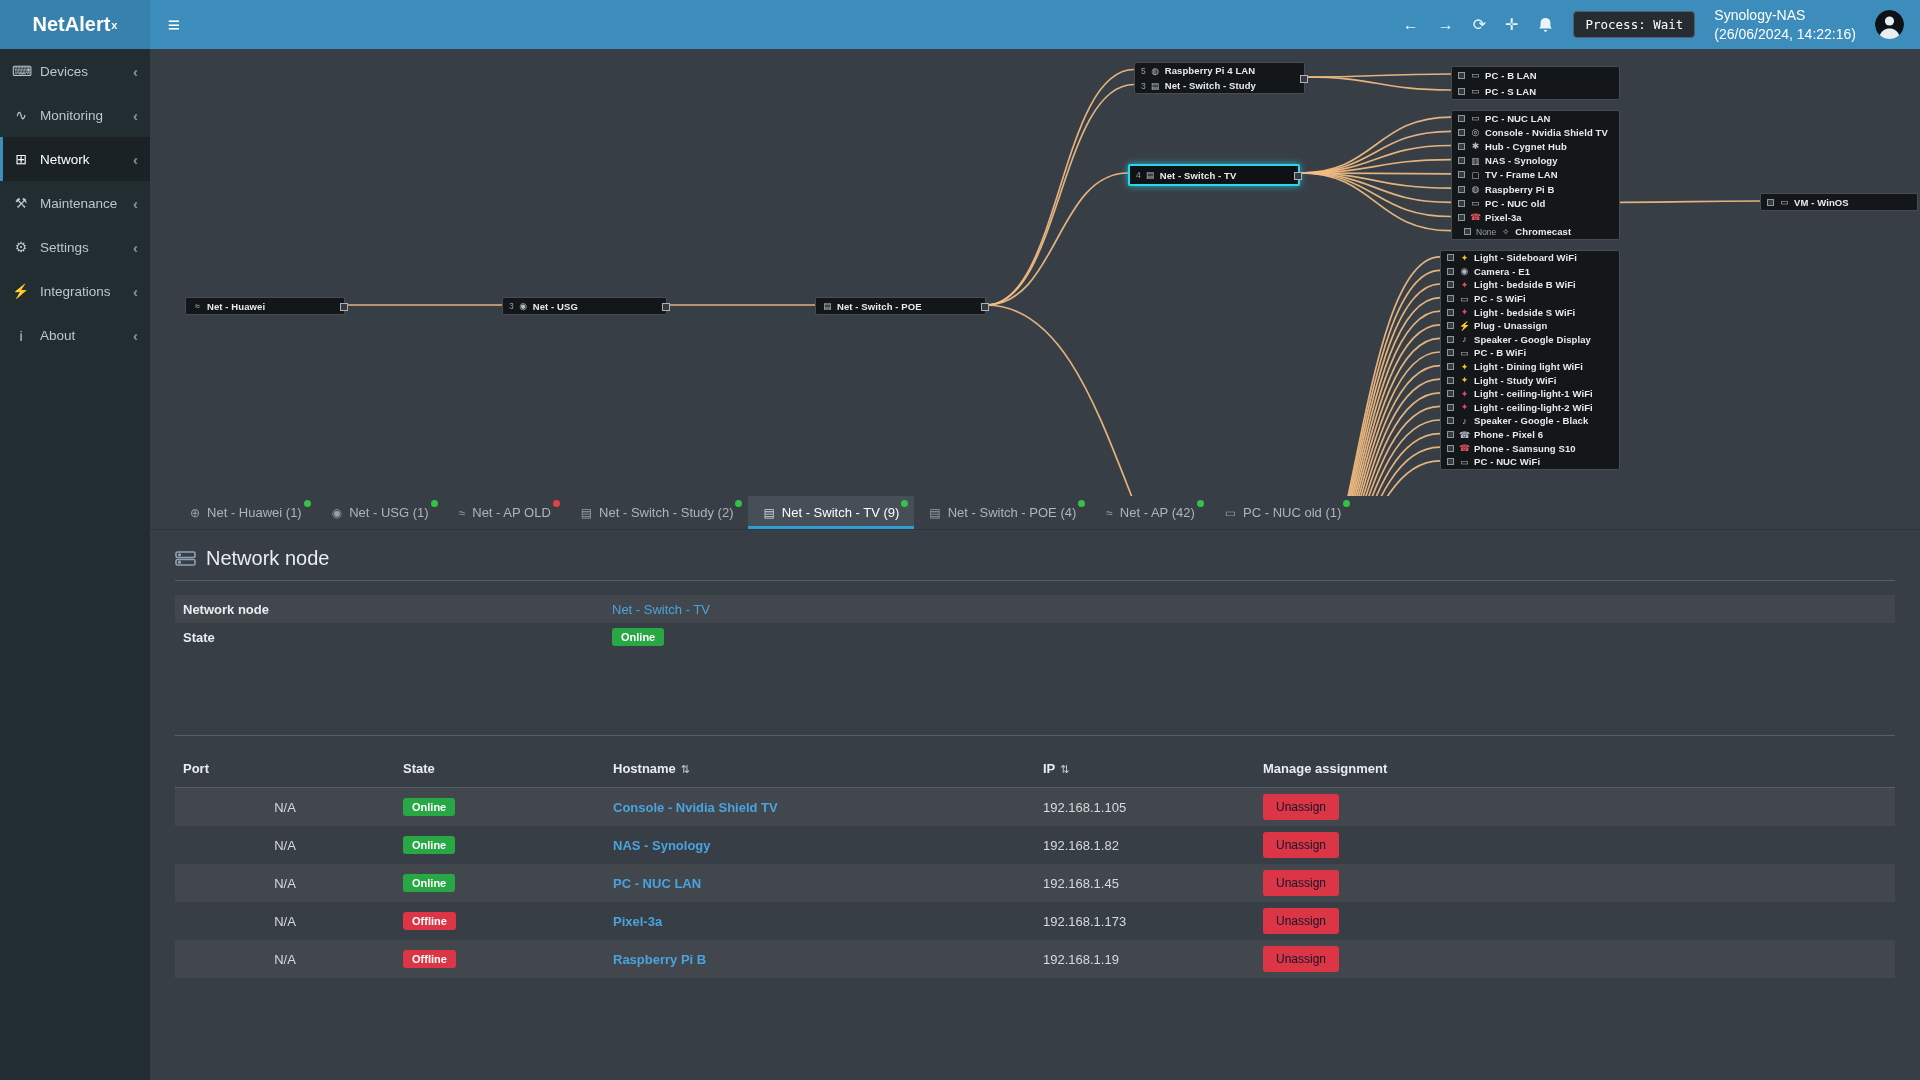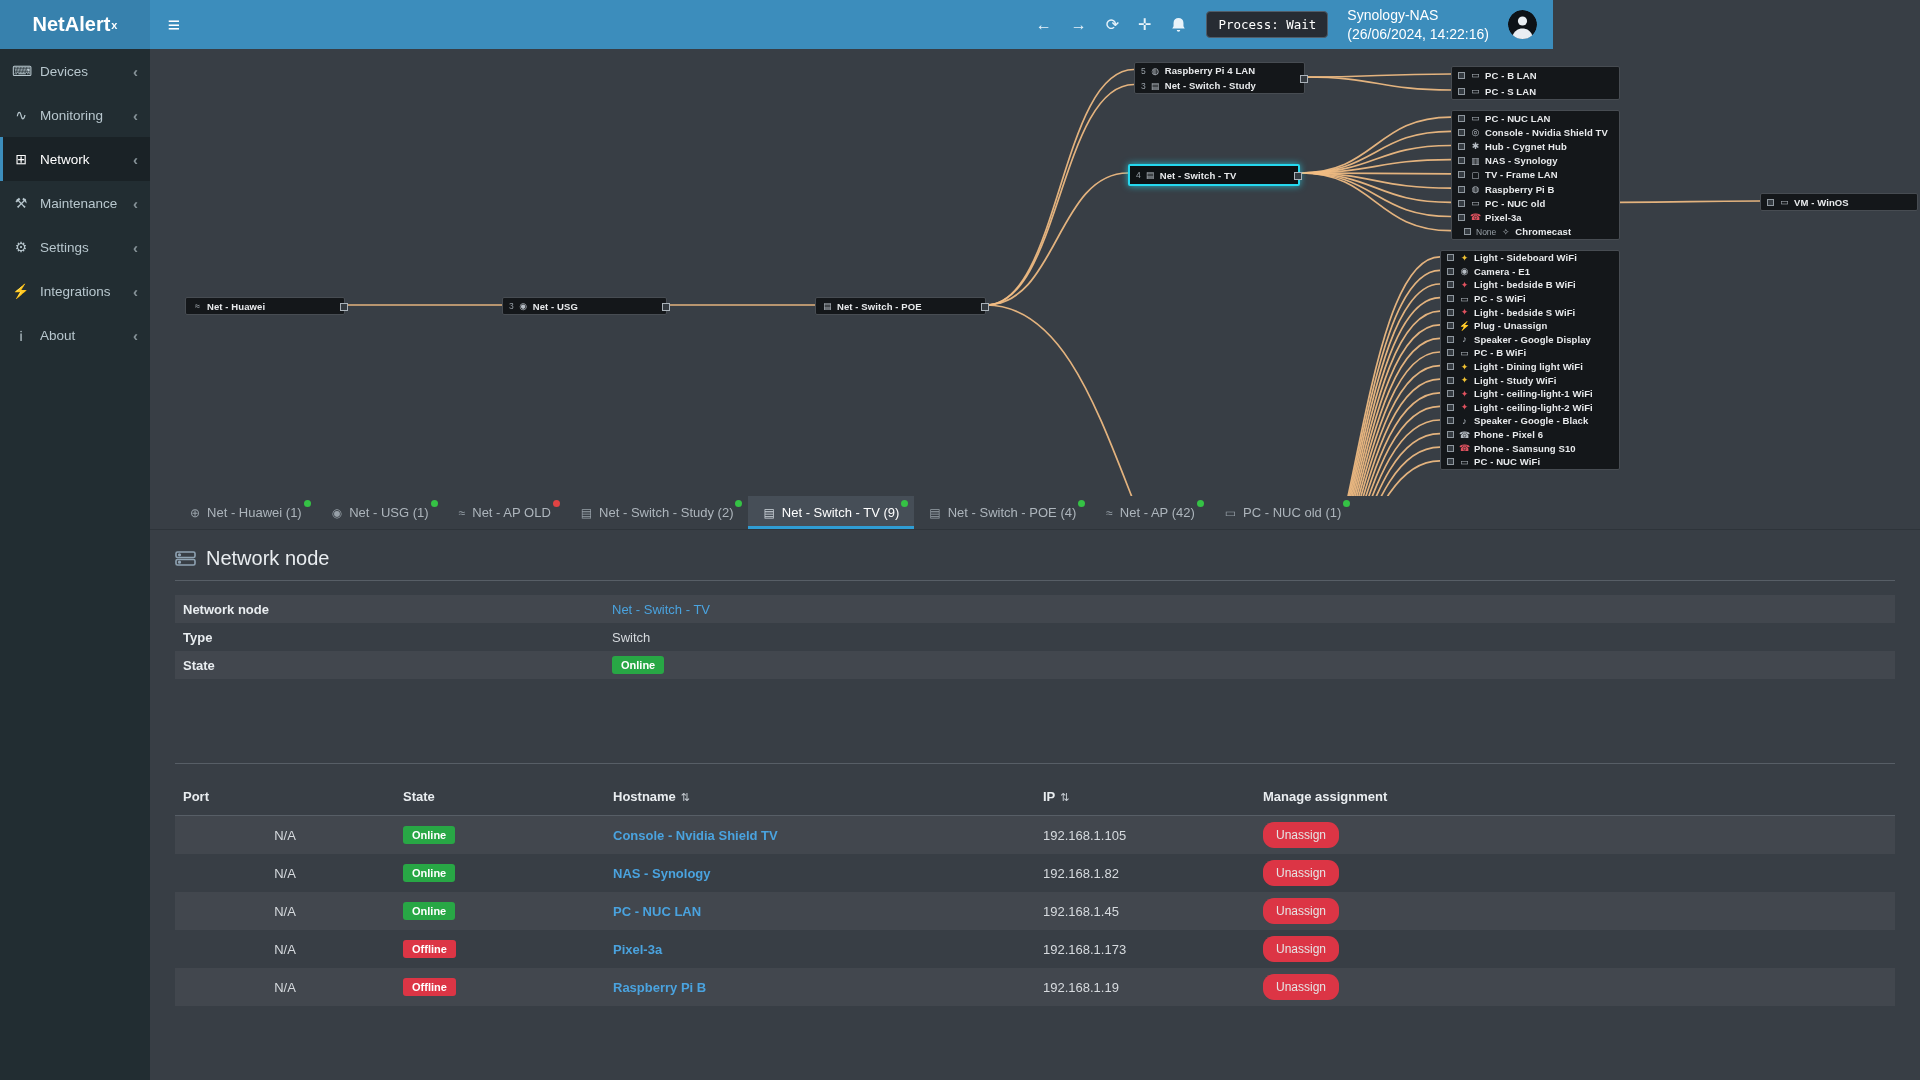--- a/index.html
+++ b/index.html
@@ -1,19 +1,19 @@
 <!DOCTYPE html>
 <html><head>
 <meta charset="utf-8">
 <style>
 *{box-sizing:border-box;margin:0;padding:0}
 body{width:1920px;height:1080px;overflow:hidden;background:#383e45;font-family:"Liberation Sans",sans-serif;color:#d6dade}
 a{text-decoration:none}
 
-.topbar{position:fixed;top:0;left:0;width:1553px;height:49px;background:#3c8dbc;display:flex;align-items:stretch;z-index:50}
+.topbar{position:fixed;top:0;left:0;width:1920px;height:49px;background:#3c8dbc;display:flex;align-items:stretch;z-index:50}
 .brand{width:150px;background:#3781ad;color:#fff;display:flex;align-items:center;justify-content:center;font-size:20px;font-weight:700}
 .brand .sup{font-size:11px;vertical-align:super;margin-left:1px}
 .hamburger{width:48px;display:flex;align-items:center;justify-content:center;color:#fff;font-size:21px;cursor:pointer}
 .top-right{margin-left:auto;display:flex;align-items:center;gap:19px;padding-right:16px}
 .nav-glyph{color:#e8f3fa;font-size:16px;cursor:pointer;line-height:1}
 .bell-wrap{cursor:pointer;display:flex;align-items:center}
 .process-badge{background:#272c33;border:1px solid #515d69;color:#fff;font-family:"DejaVu Sans Mono","Liberation Mono",monospace;font-size:12.5px;padding:5px 11px;border-radius:4px;cursor:pointer;white-space:nowrap}
 .host-block{color:#fff;font-size:14px;line-height:1.3}
 .avatar{width:29px;height:29px;border-radius:50%;overflow:hidden;cursor:pointer;flex:none}
 
@@ -56,21 +56,21 @@
 .badge.red{background:#dc3545}
 .extlink{display:inline-flex;align-items:center;justify-content:center;width:15px;height:15px;background:#3c8dbc;color:#fff;border-radius:2px;font-size:10px;margin-left:6px;vertical-align:-2px;cursor:pointer}
 .sec2{margin-top:84px}
 .cd-hrow,.cd-row{display:grid;grid-template-columns:220px 210px 430px 220px 1fr;align-items:center;height:38px;font-size:13px}
 .cd-hrow{font-weight:700;color:#e9edf0;border-bottom:1px solid #575e66}
 .cd-row{color:#d6dade}
 .cd-body .cd-row:nth-child(odd){background:rgba(255,255,255,.05)}
 .c{padding-left:8px}
 .cd-row .c-port{text-align:center;padding-left:0}
 .host-link{color:#4aa3df;font-weight:700}
-.unassign{background:#dc3545;border:none;color:#e5e5e5;font-size:12px;padding:6px 13px;border-radius:11px;cursor:pointer;font-family:inherit}
+.unassign{background:#dc3545;border:none;color:#0f172a;font-size:12px;padding:6px 13px;border-radius:3px;cursor:pointer;font-family:inherit}
 .sort-ic{font-size:11px;color:#c6ccd2;margin-left:5px;font-weight:400}
 </style>
 </head>
 <body>
 
 <div class="topbar">
   <div class="brand">
     <span>NetAlert</span>
       <span class="sup">x</span>
   </div>
@@ -399,24 +399,20 @@
       </span>
       <span>Network node</span>
     </div>
     <hr class="sep">
     <div class="kv-rows" id="kv-rows">
         <div class="kv-row">
           <div class="kv-label">Network node</div>
           <div class="kv-value"><a href="#">Net - Switch - TV</a></div>
         </div>
         <div class="kv-row">
-          <div class="kv-label">Type</div>
-          <div class="kv-value">Switch</div>
-        </div>
-        <div class="kv-row">
           <div class="kv-label">State</div>
           <div class="kv-value"><span class="badge green">Online</span></div>
         </div>
       </div>
 
     <div class="sec2">
       <hr class="sep">
       <div class="cd-hrow" id="cd-head">
           <div class="c c-port"><span>Port</span></div>
           <div class="c"><span>State</span></div>

